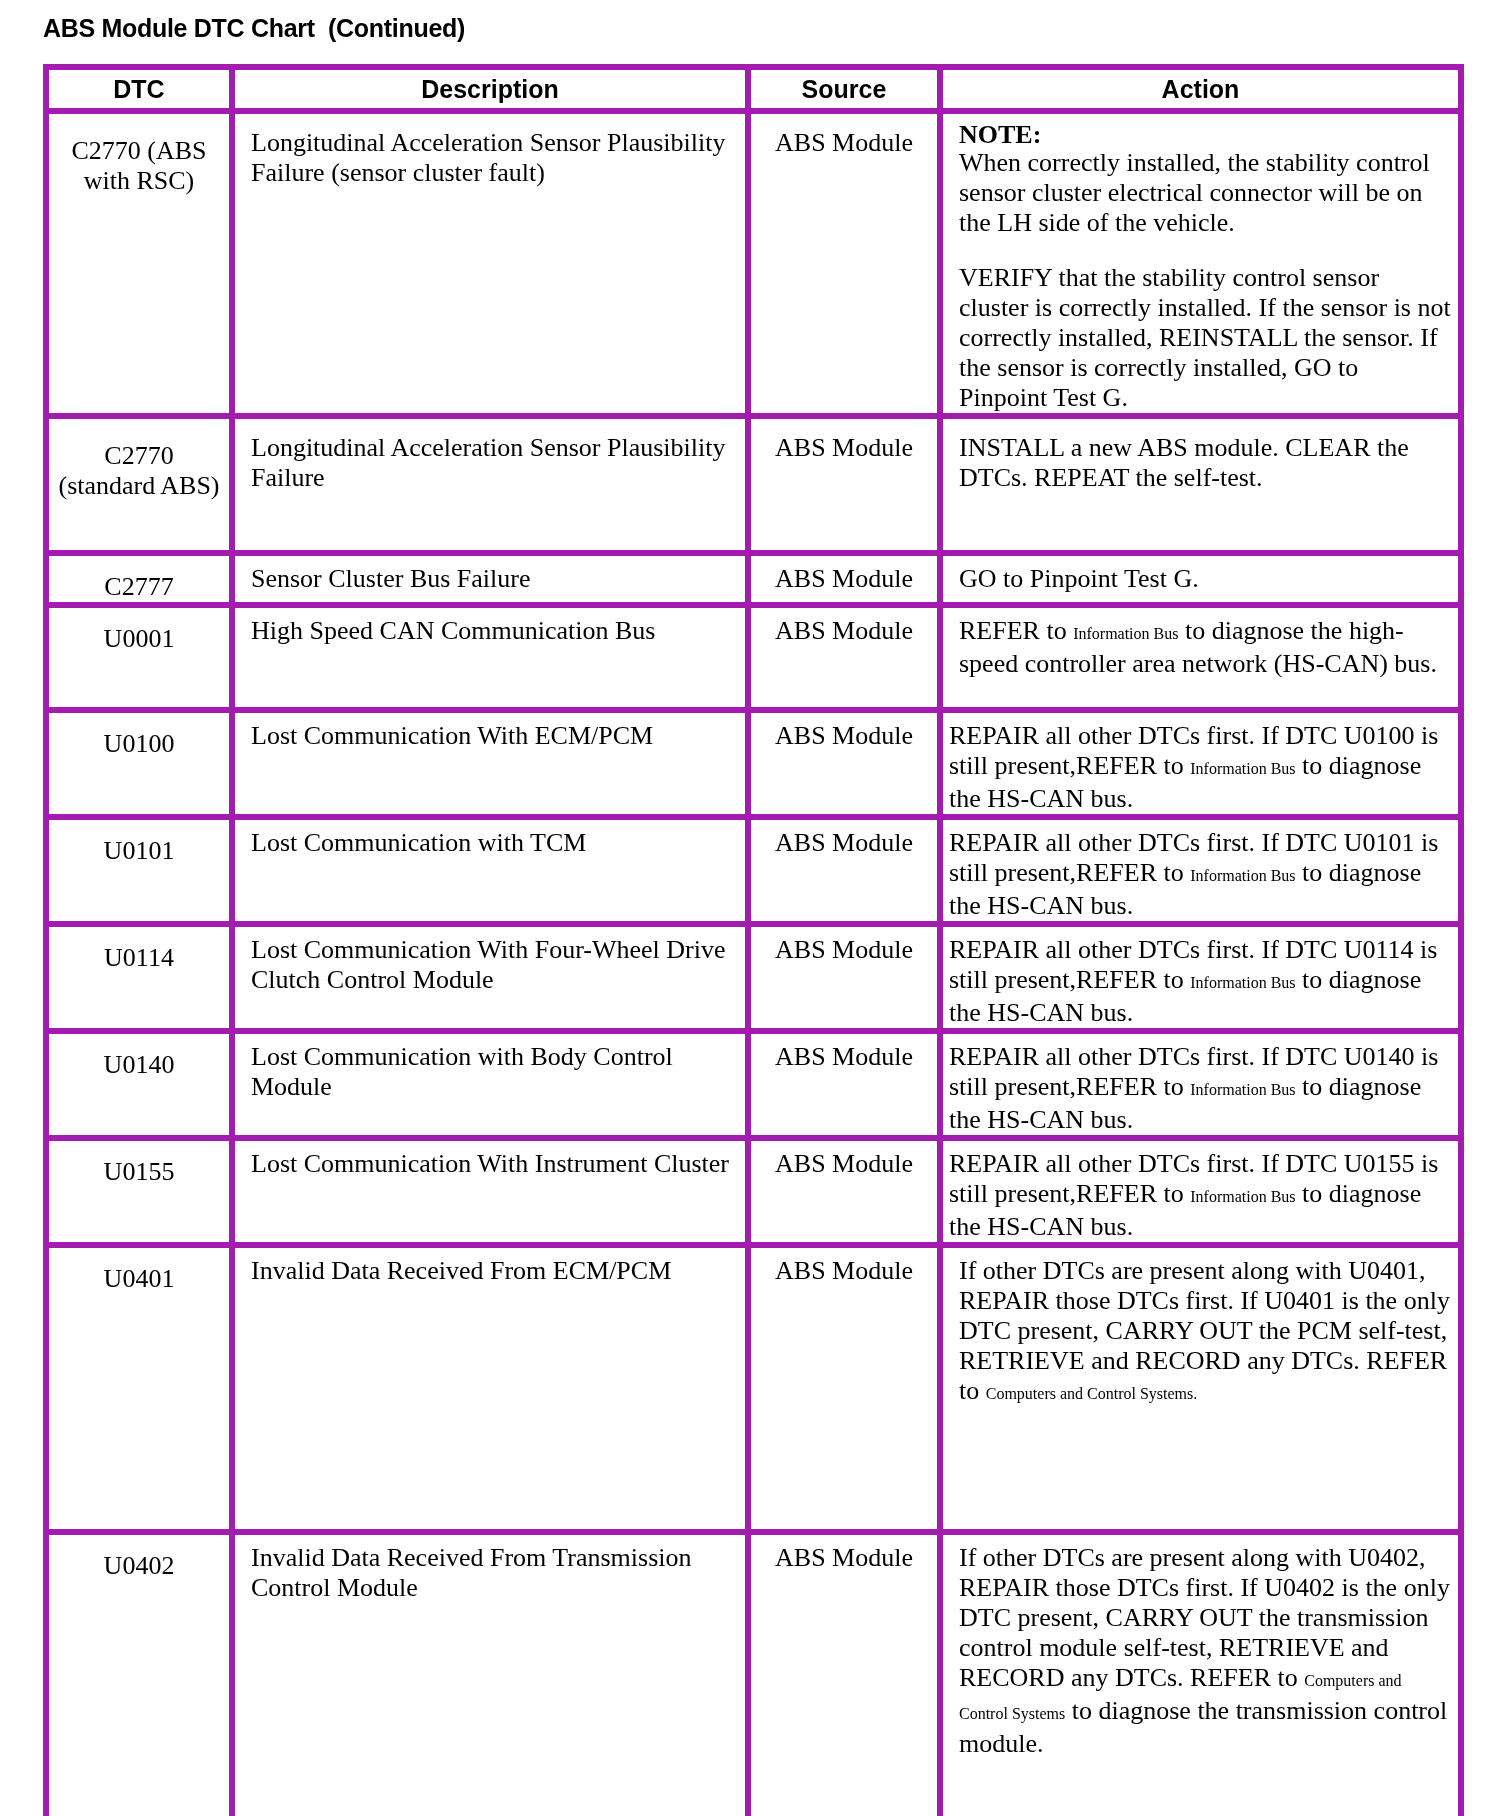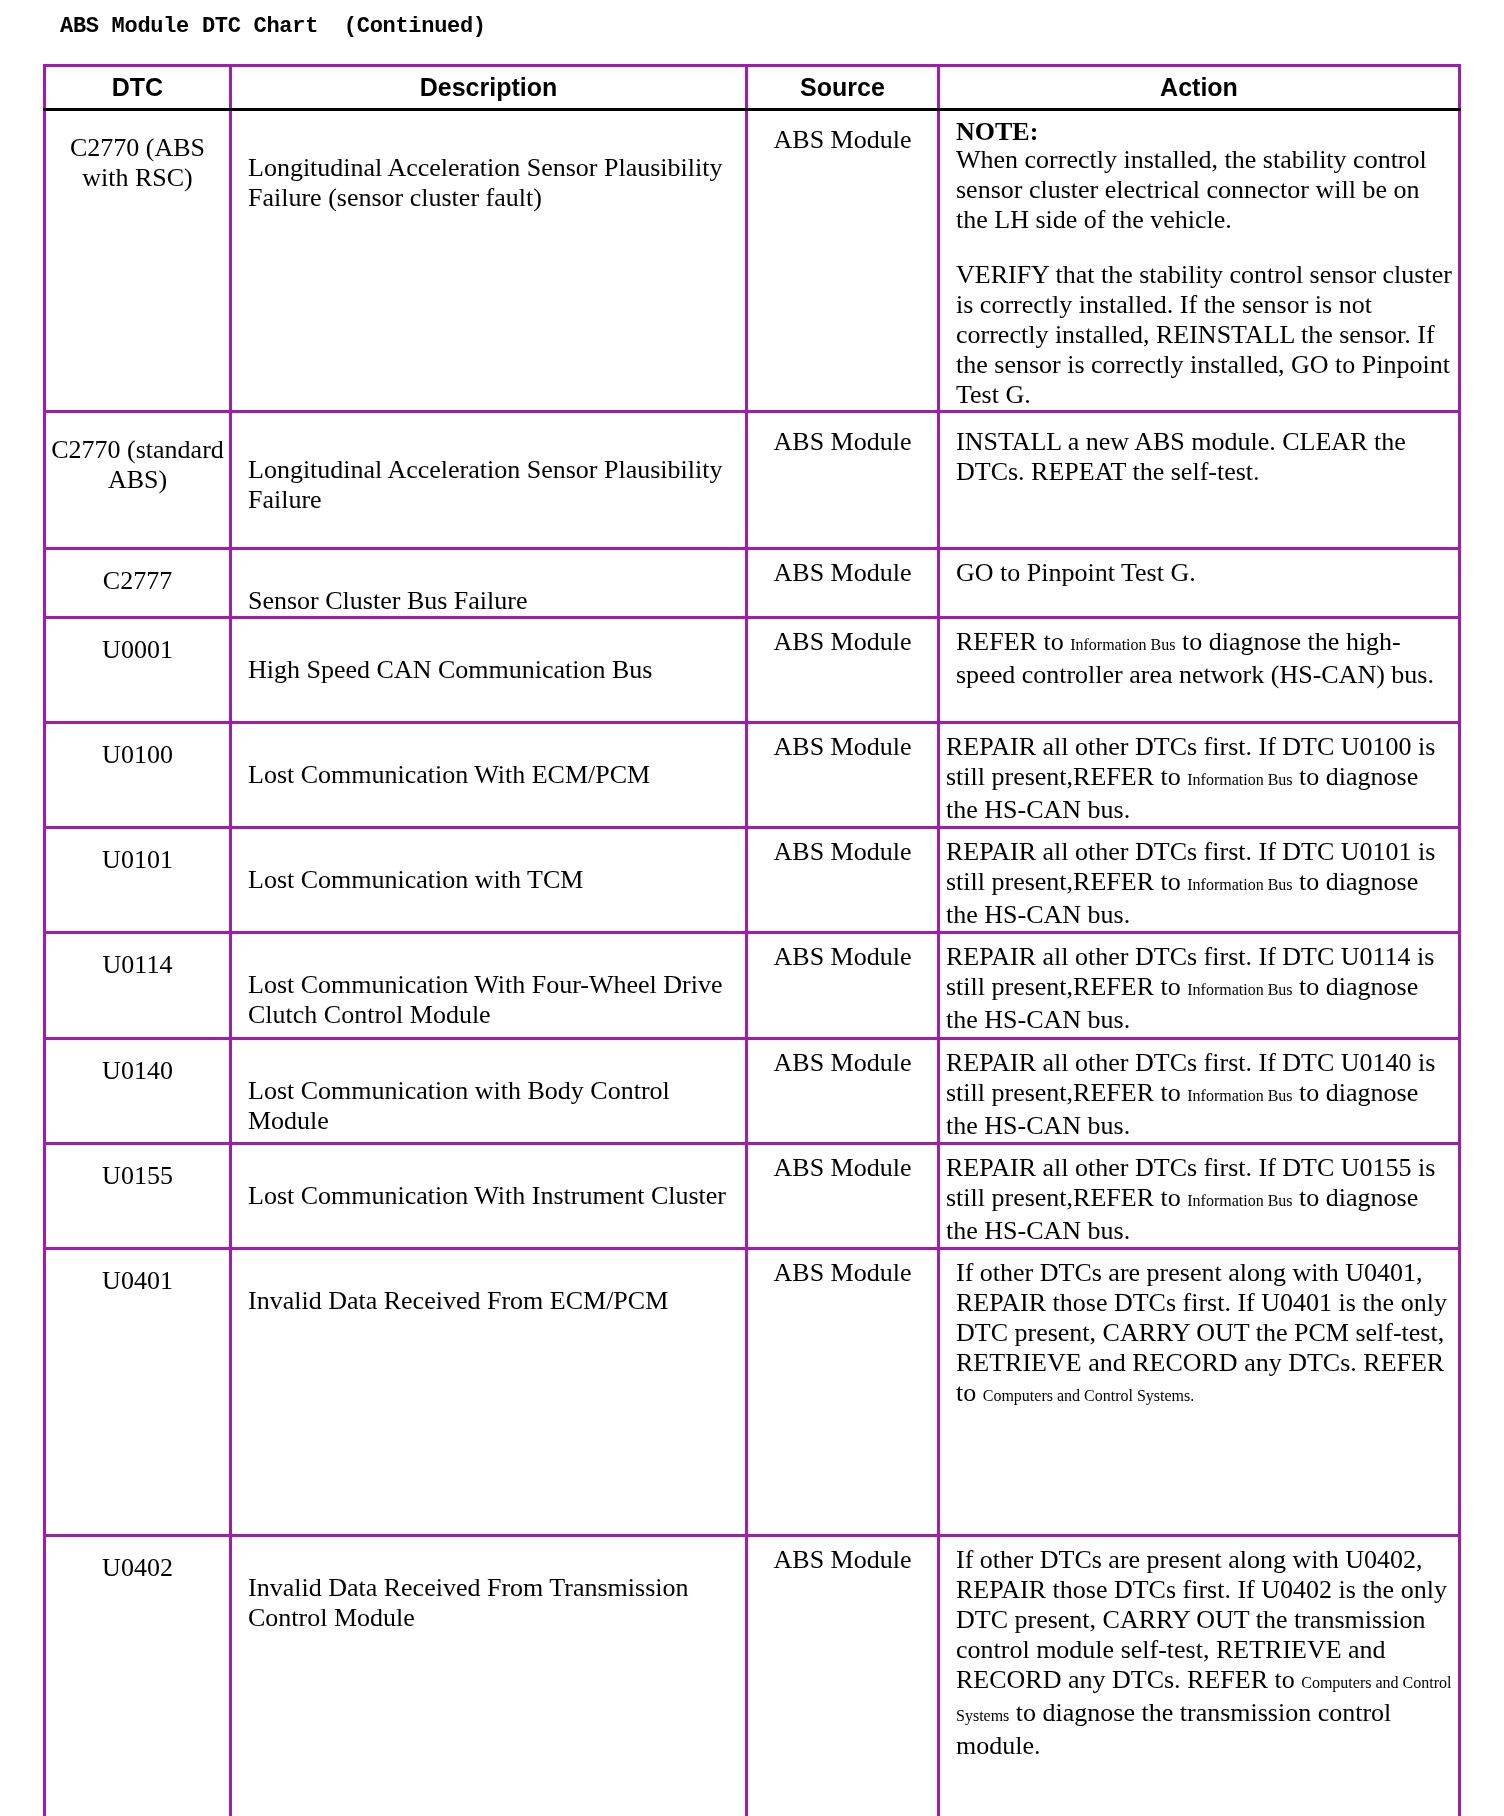--- a/index.html
+++ b/index.html
@@ -2,54 +2,54 @@
 <html><head>
   <meta charset="utf-8">
   <style>
     html, body { margin: 0; padding: 0; background: #ffffff; }
     body {
       width: 1504px; height: 1816px; position: relative; overflow: hidden;
       color: #000;
       font-family: "Liberation Serif", serif;
     }
     .title {
-      position: absolute; left: 60px; top: 14px;
-      font-family: Liberation Mono, monospace;
-      font-weight: bold; font-size: 22px; letter-spacing: -0.3px;
+      position: absolute; left: 43px; top: 14px;
+      font-family: Liberation Sans, sans-serif;
+      font-weight: bold; font-size: 25px; letter-spacing: -0.3px;
       white-space: pre;
     }
     table.dtc {
       position: absolute; left: 43px; top: 64px;
       width: 1415px;
       border-collapse: collapse;
       table-layout: fixed;
       border: 3px solid #000;
     }
     table.dtc th, table.dtc td {
-      border: 3px solid #a21caf;
+      border: 6px solid #a21caf;
       vertical-align: top;
       padding: 0;
     }
     table.dtc tr.head { height: 44px; }
     table.dtc th {
       font-family: "Liberation Sans", sans-serif;
       font-weight: bold; font-size: 25px;
       text-align: center; vertical-align: middle;
       border-bottom: 3px solid #000;
     }
     .c-dtc { width: 186px; }
     .c-desc { width: 516px; }
     .c-src { width: 192px; }
     .c-act { width: 521px; }
     td .cell {
       font-size: 26px; line-height: 30px;
       padding-top: 14px;
     }
     td.dtc .cell { text-align: center; padding-left: 4px; padding-right: 4px; margin-top: 8px; }
-    td.desc .cell { padding-left: 16px; padding-right: 8px; margin-top: 28px; }
+    td.desc .cell { padding-left: 16px; padding-right: 8px; }
     td.src .cell { text-align: center; }
     td.act .cell { padding-left: 16px; padding-right: 6px; }
     td.act.tight .cell { padding-left: 6px; padding-right: 2px; }
     .note-label { font-weight: bold; display: block; line-height: 26px; }
     .para + .para { margin-top: 25px; }
     .ref { font-family: Liberation Serif, serif; font-size: 16px; }
     .small-pad .cell { padding-top: 8px; }
   </style>
 </head>
 <body>

